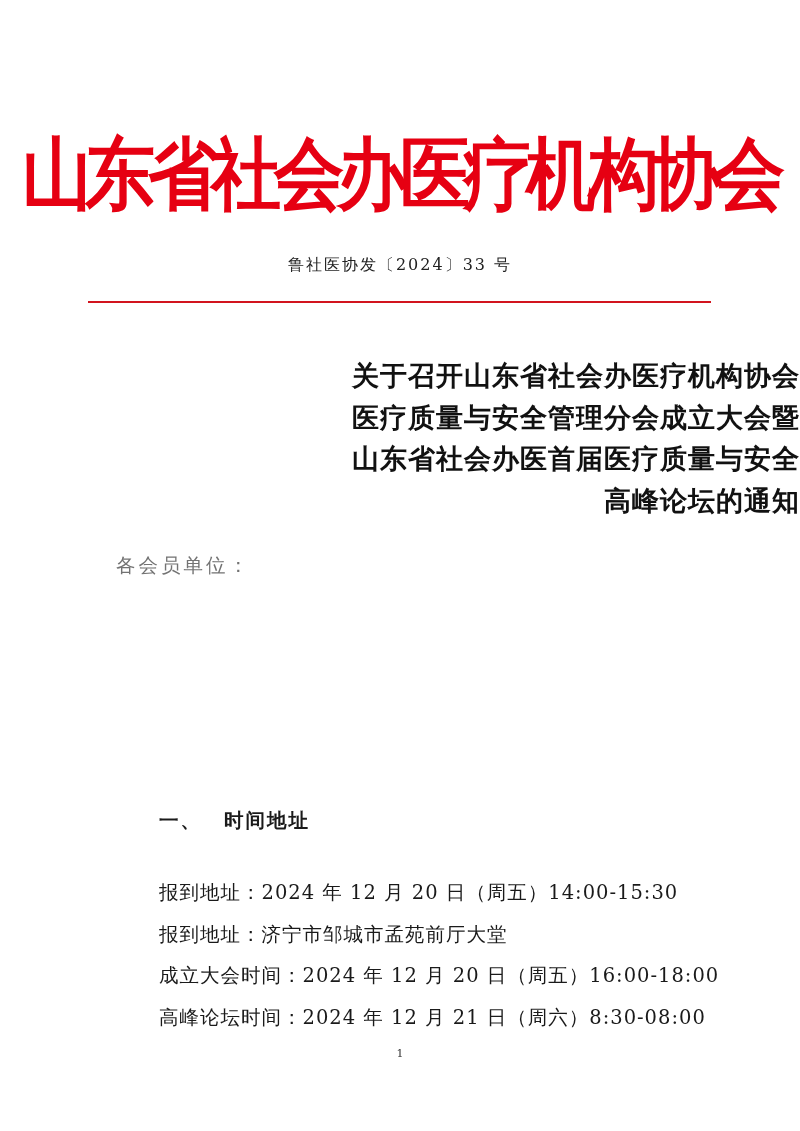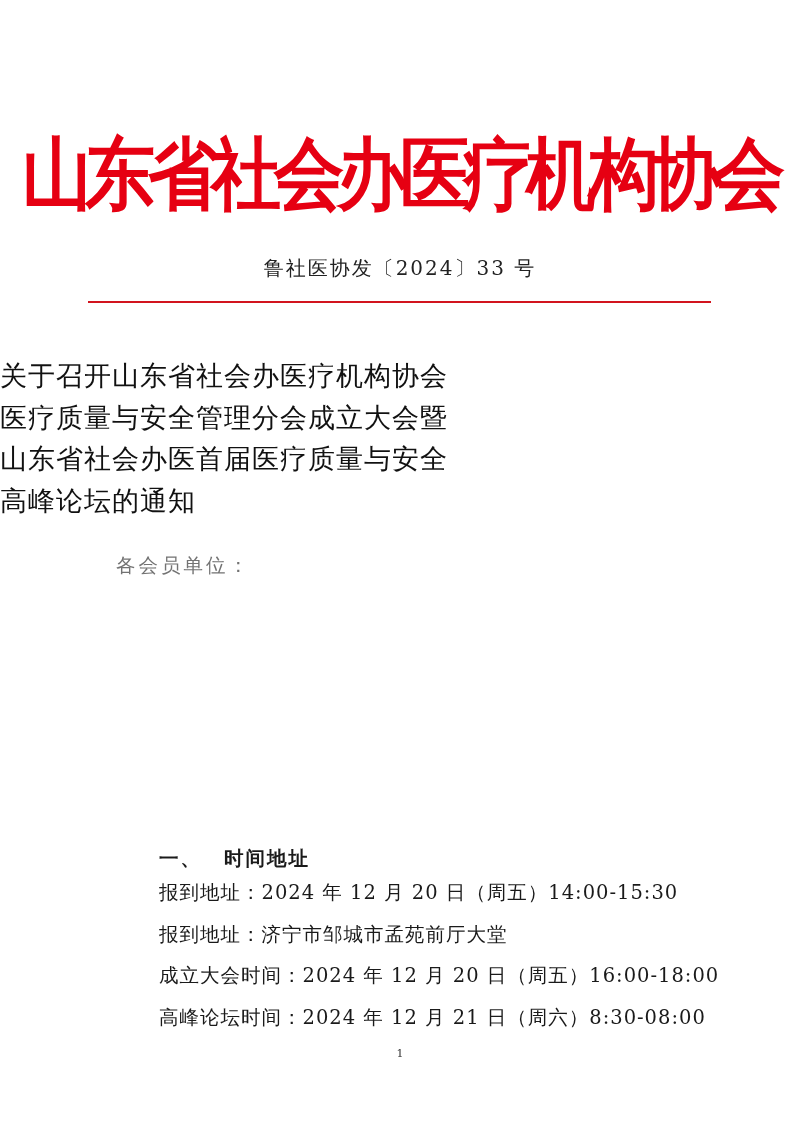--- a/index.html
+++ b/index.html
@@ -3,32 +3,32 @@
 <meta charset="utf-8">
 <style>
   html, body { margin: 0; padding: 0; background: #ffffff; }
   body { width: 800px; height: 1131px; position: relative; overflow: hidden;
          font-family: "DejaVu Serif", "Liberation Serif", serif; color: #1a1a1a; }
   .masthead { position: absolute; left: 0; top: 118px; width: 800px; text-align: center;
               color: #e60012; font-family: "DejaVu Sans", "Liberation Sans", sans-serif;
               font-size: 70px; font-weight: bold; letter-spacing: -7px; line-height: 100px;
               transform: scaleY(1.12); transform-origin: center top; }
   .docno { position: absolute; left: 0; top: 255px; width: 800px; text-align: center;
-           font-size: 20px; letter-spacing: 2px; color: #222; }
+           font-size: 16px; letter-spacing: 2px; color: #222; }
   .rule { position: absolute; left: 88px; top: 301px; width: 623px; height: 2px; background: #d2141e; }
-  .title { position: absolute; left: 0; top: 355px; width: 800px; text-align: left;
-           font-family: "DejaVu Sans", "Liberation Sans", sans-serif; font-weight: normal;
+  .title { position: absolute; left: 0; top: 355px; width: 800px; text-align: right;
+           font-family: "DejaVu Sans", "Liberation Sans", sans-serif; font-weight: bold;
            font-size: 27px; line-height: 41.5px; color: #111; letter-spacing: 1px; }
   .title div { white-space: nowrap; }
   .body { position: absolute; left: 116px; top: 545px; width: 572px;
           font-size: 19.5px; line-height: 41.5px; color: #737373; }
   .salutation { letter-spacing: 3px; }
   .para { text-indent: 42px; text-align: justify; letter-spacing: 2.4px; }
   .para .ln { display: block; white-space: nowrap; }
-  .section { position: absolute; left: 159px; top: 845px; font-family: Liberation Serif, serif;
+  .section { position: absolute; left: 159px; top: 807px; font-family: Liberation Serif, serif;
              font-weight: bold; font-size: 19.5px; letter-spacing: 2px; }
   .section .num { margin-right: 22px; }
   .details { position: absolute; left: 159px; top: 872px; font-size: 19.5px; line-height: 41.5px; letter-spacing: 1px; }
   .details .row { white-space: nowrap; }
   .pageno { position: absolute; left: 0; top: 1047px; width: 800px; text-align: center; font-size: 11px; color: #333; }
 </style>
 </head>
 <body>
 
 <div class="masthead">山东省社会办医疗机构协会</div>

